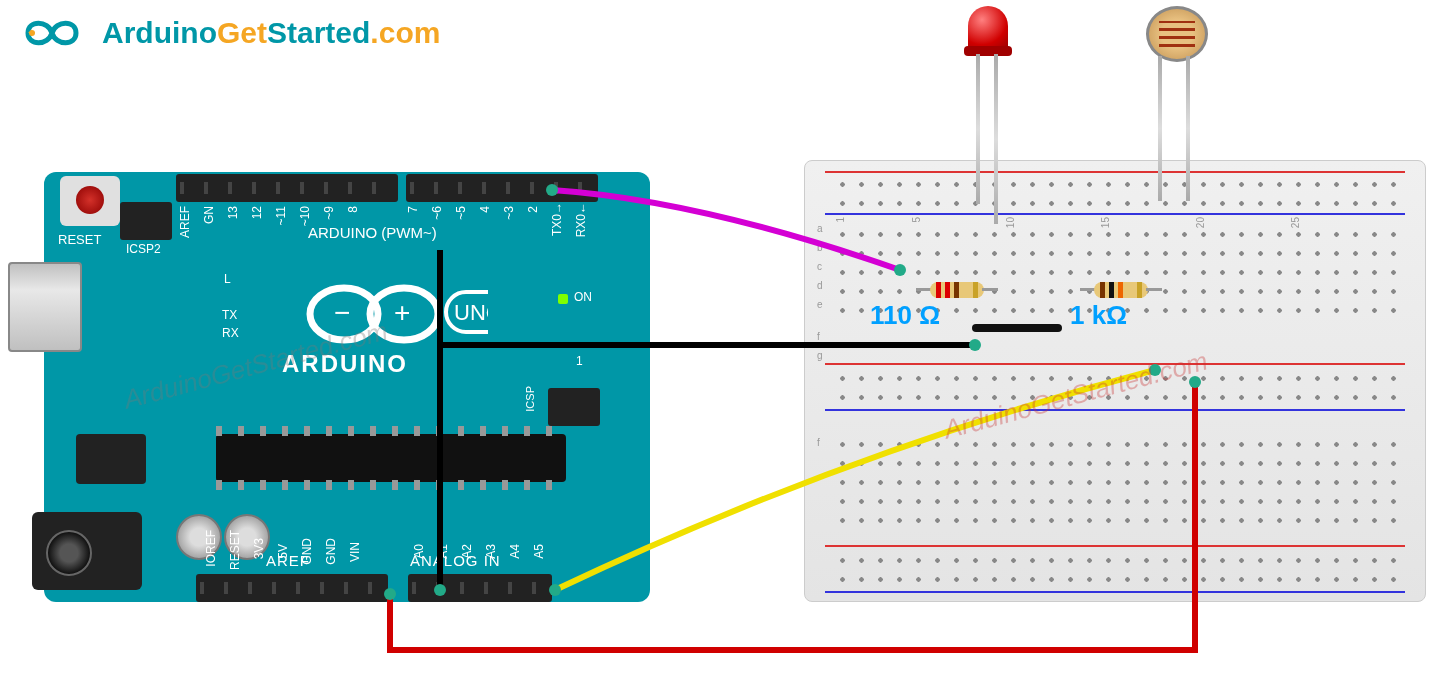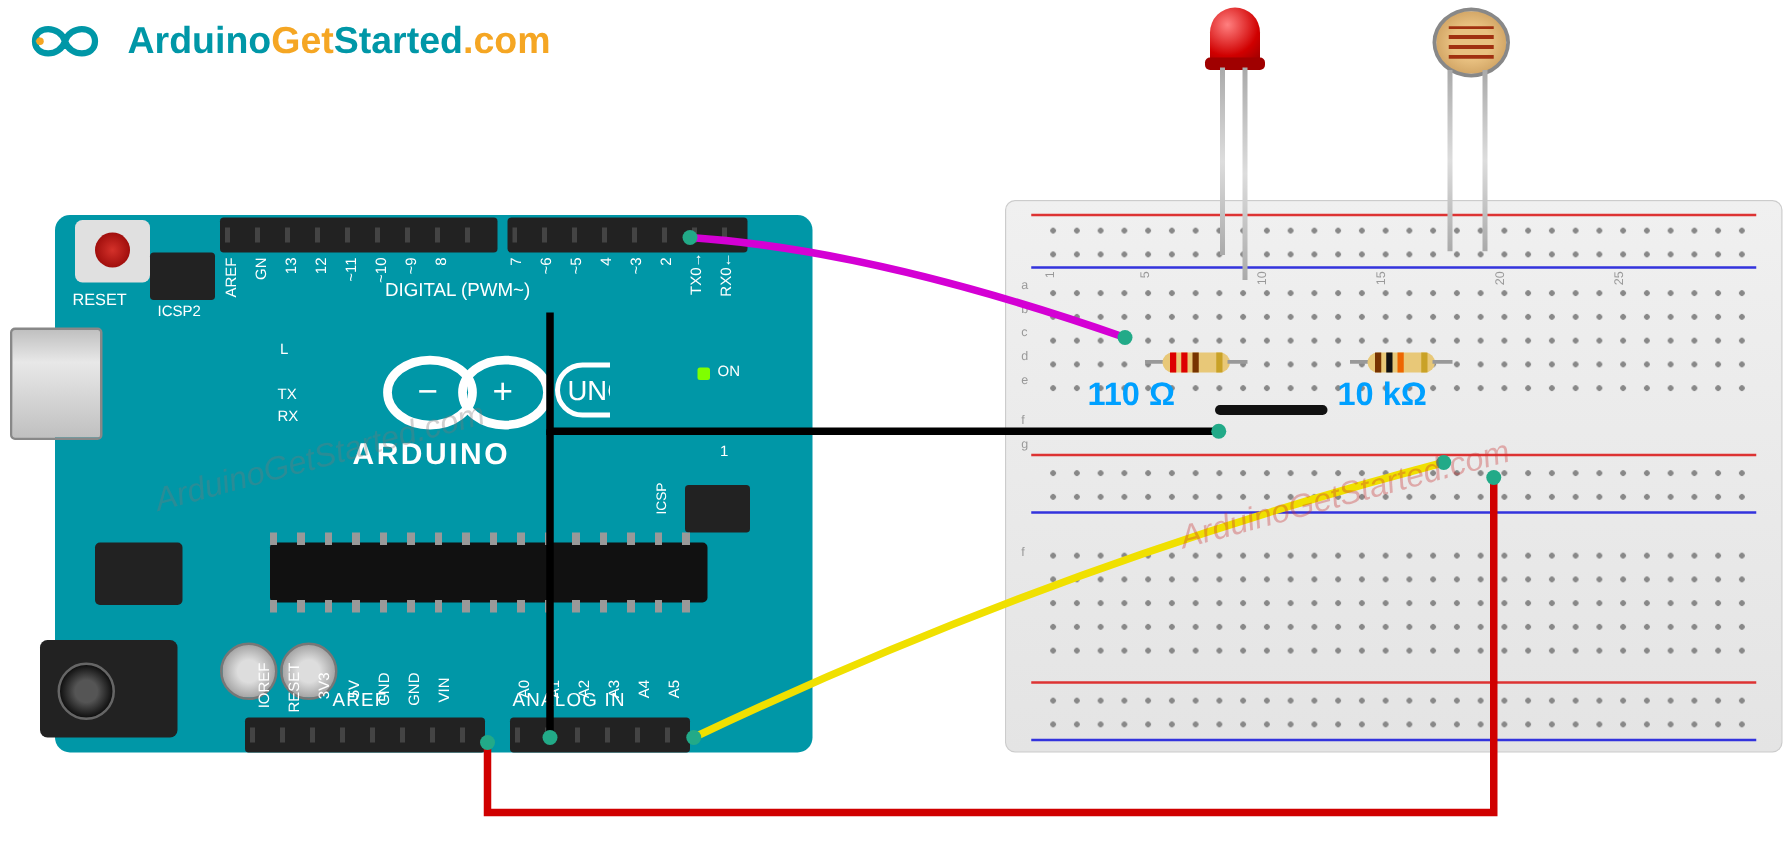--- a/index.html
+++ b/index.html
@@ -376,21 +376,21 @@
   <div class="header-row header-top-1"></div>
   <div class="header-row header-top-2"></div>
   <div class="header-row header-bot-1"></div>
   <div class="header-row header-bot-2"></div>
 
   <div class="icsp-block"></div>
   <div class="icsp-label">ICSP2</div>
   <div class="icsp-block2"></div>
   <div class="icsp-label2">ICSP</div>
 
-  <div class="digital-pwm">DIGITAL (PWM~)</div>
+  <div class="digital-pwm">ARDUINO (PWM~)</div>
   <div class="power-label">AREF</div>
   <div class="analog-label">ANALOG IN</div>
 
   <div class="chip"></div>
   <div class="smd"></div>
   <div class="caps">
     <div class="cap cap1"></div>
       <div class="cap cap2"></div>
   </div>
 
@@ -517,21 +517,21 @@
     <div class="band" style="left:15px;background:#111"></div>
     <div class="band" style="left:24px;background:#e60"></div>
     <div class="band" style="right:6px;background:#c9a227"></div>
   </div>
   <div class="resistor-lead" style="right:0"></div>
 </div>
 
 <div class="jumper-black"></div>
 
 <div class="resistor-label rl1">110 Ω</div>
-<div class="resistor-label rl2">10 kΩ</div>
+<div class="resistor-label rl2">1 kΩ</div>
 
 <svg class="wires">
 
   <path d="M 552 190 Q 700 200, 900 270" stroke="#d400d4" stroke-width="6" fill="none" stroke-linecap="round"></path>
   <circle cx="552" cy="190" r="6" fill="#2a8"></circle>
   <circle cx="900" cy="270" r="6" fill="#2a8"></circle>
 
   <path d="M 440 345 L 440 250 L 440 345 L 975 345" stroke="#000" stroke-width="6" fill="none" stroke-linecap="round"></path>
   <path d="M 440 590 L 440 345" stroke="#000" stroke-width="6" fill="none" stroke-linecap="round"></path>
   <circle cx="440" cy="590" r="6" fill="#2a8"></circle>

